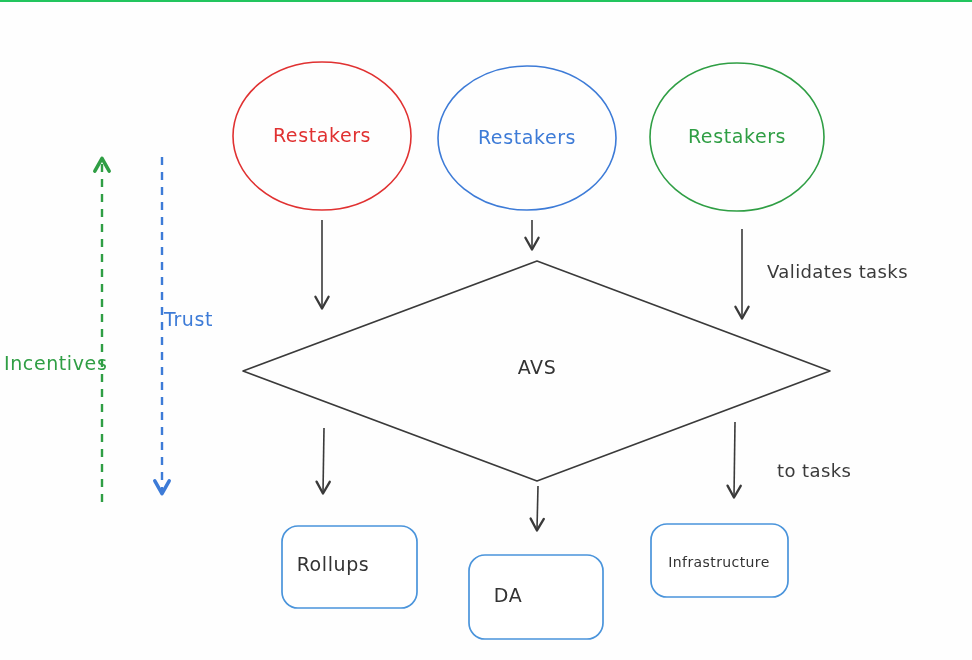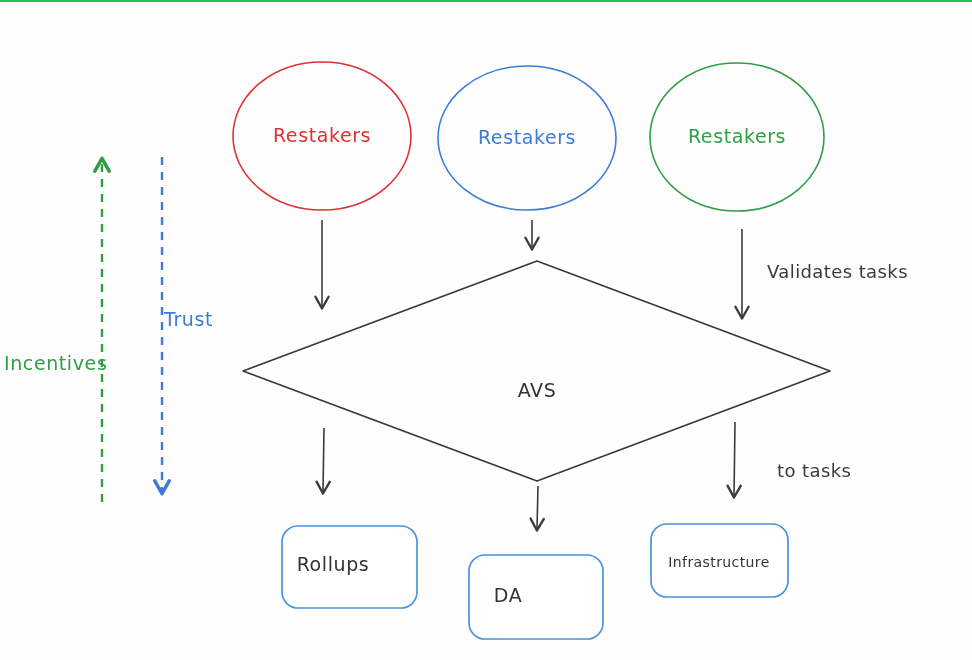--- a/index.html
+++ b/index.html
@@ -64,21 +64,21 @@
     <line x1="162" y1="155" x2="162" y2="490" style="stroke:var(--c-blue)" stroke-width="2.4" stroke-dasharray="8 7" marker-end="url(#ah-blue)"></line>
 
     <rect x="282" y="524" width="135" height="82" rx="16" fill="#ffffff" style="stroke:var(--c-box_border)" stroke-width="1.7"></rect>
     <rect x="469" y="553" width="134" height="84" rx="16" fill="#ffffff" style="stroke:var(--c-box_border)" stroke-width="1.7"></rect>
     <rect x="651" y="522" width="137" height="73" rx="16" fill="#ffffff" style="stroke:var(--c-box_border)" stroke-width="1.7"></rect>
   </svg>
 
   <div class="lbl center node-label red" style="left:322px;top:133px;">Restakers</div>
   <div class="lbl center node-label blue" style="left:527px;top:135px;">Restakers</div>
   <div class="lbl center node-label green" style="left:737px;top:134px;">Restakers</div>
-  <div class="lbl center node-label" style="left:537px;top:388px;">AVS</div>
+  <div class="lbl center node-label" style="left:537px;top:365px;">AVS</div>
   <div class="lbl center node-label" style="left:333px;top:562px;">Rollups</div>
   <div class="lbl center node-label" style="left:508px;top:593px;">DA</div>
   <div class="lbl center small" style="left:719px;top:560px;">Infrastructure</div>
 
   <div class="lbl annot" style="left:767px;top:259px;">Validates tasks</div>
   <div class="lbl annot multiline" style="left:777px;top:434px;">
     <br>
     <span>to tasks</span>
   </div>
   <div class="lbl node-label green" style="left:4px;top:306px;margin-top:44px;">Incentives</div>

